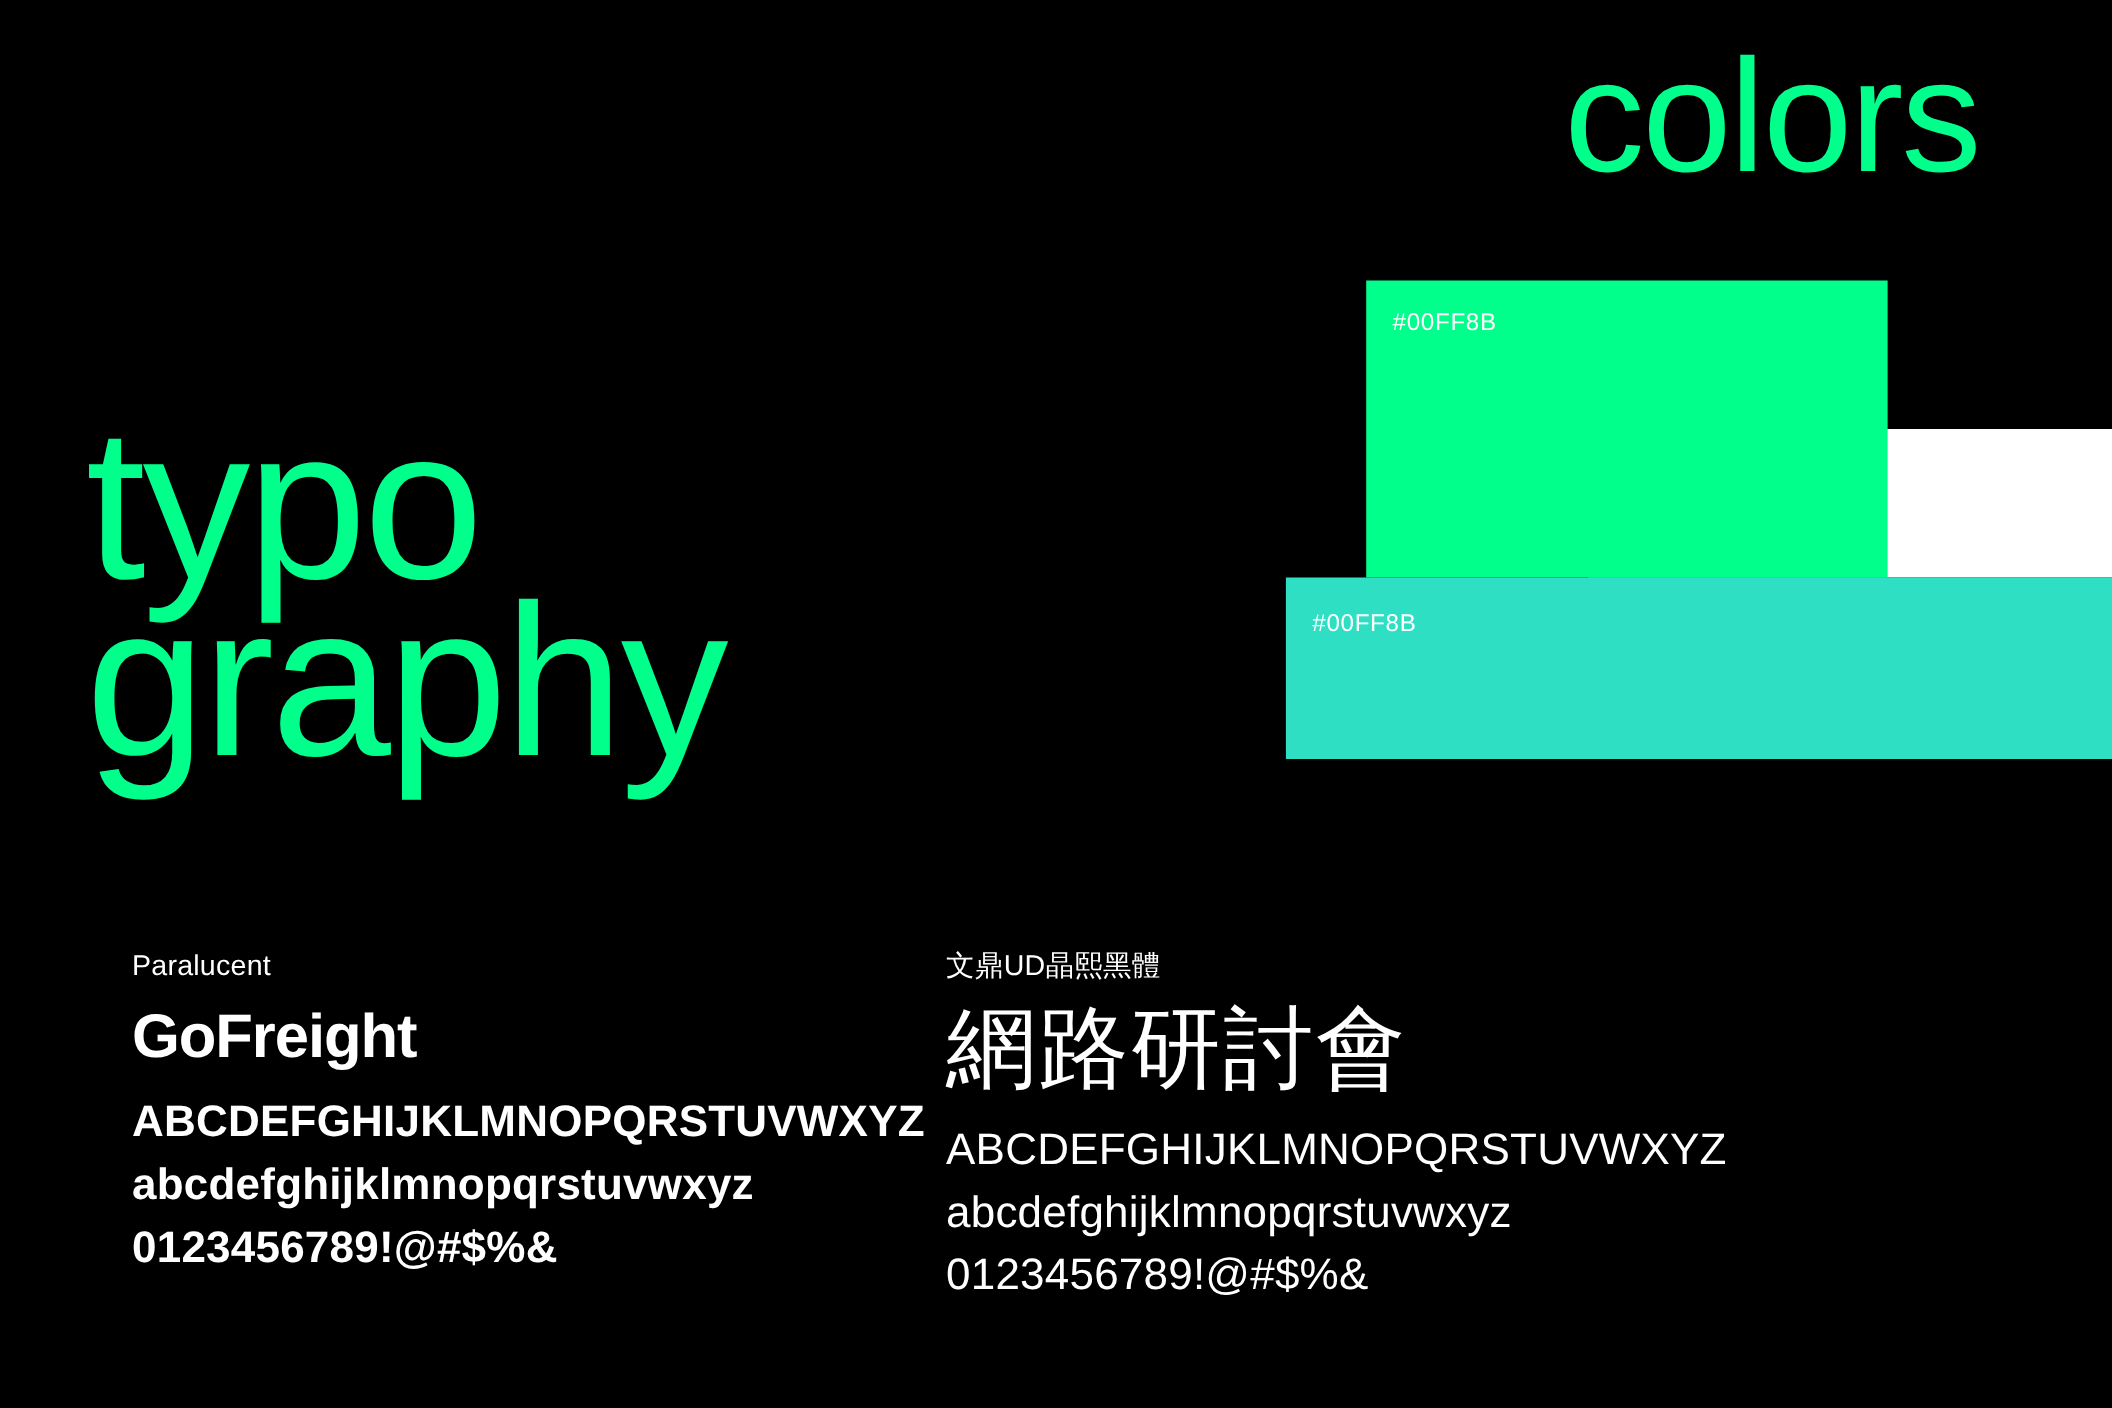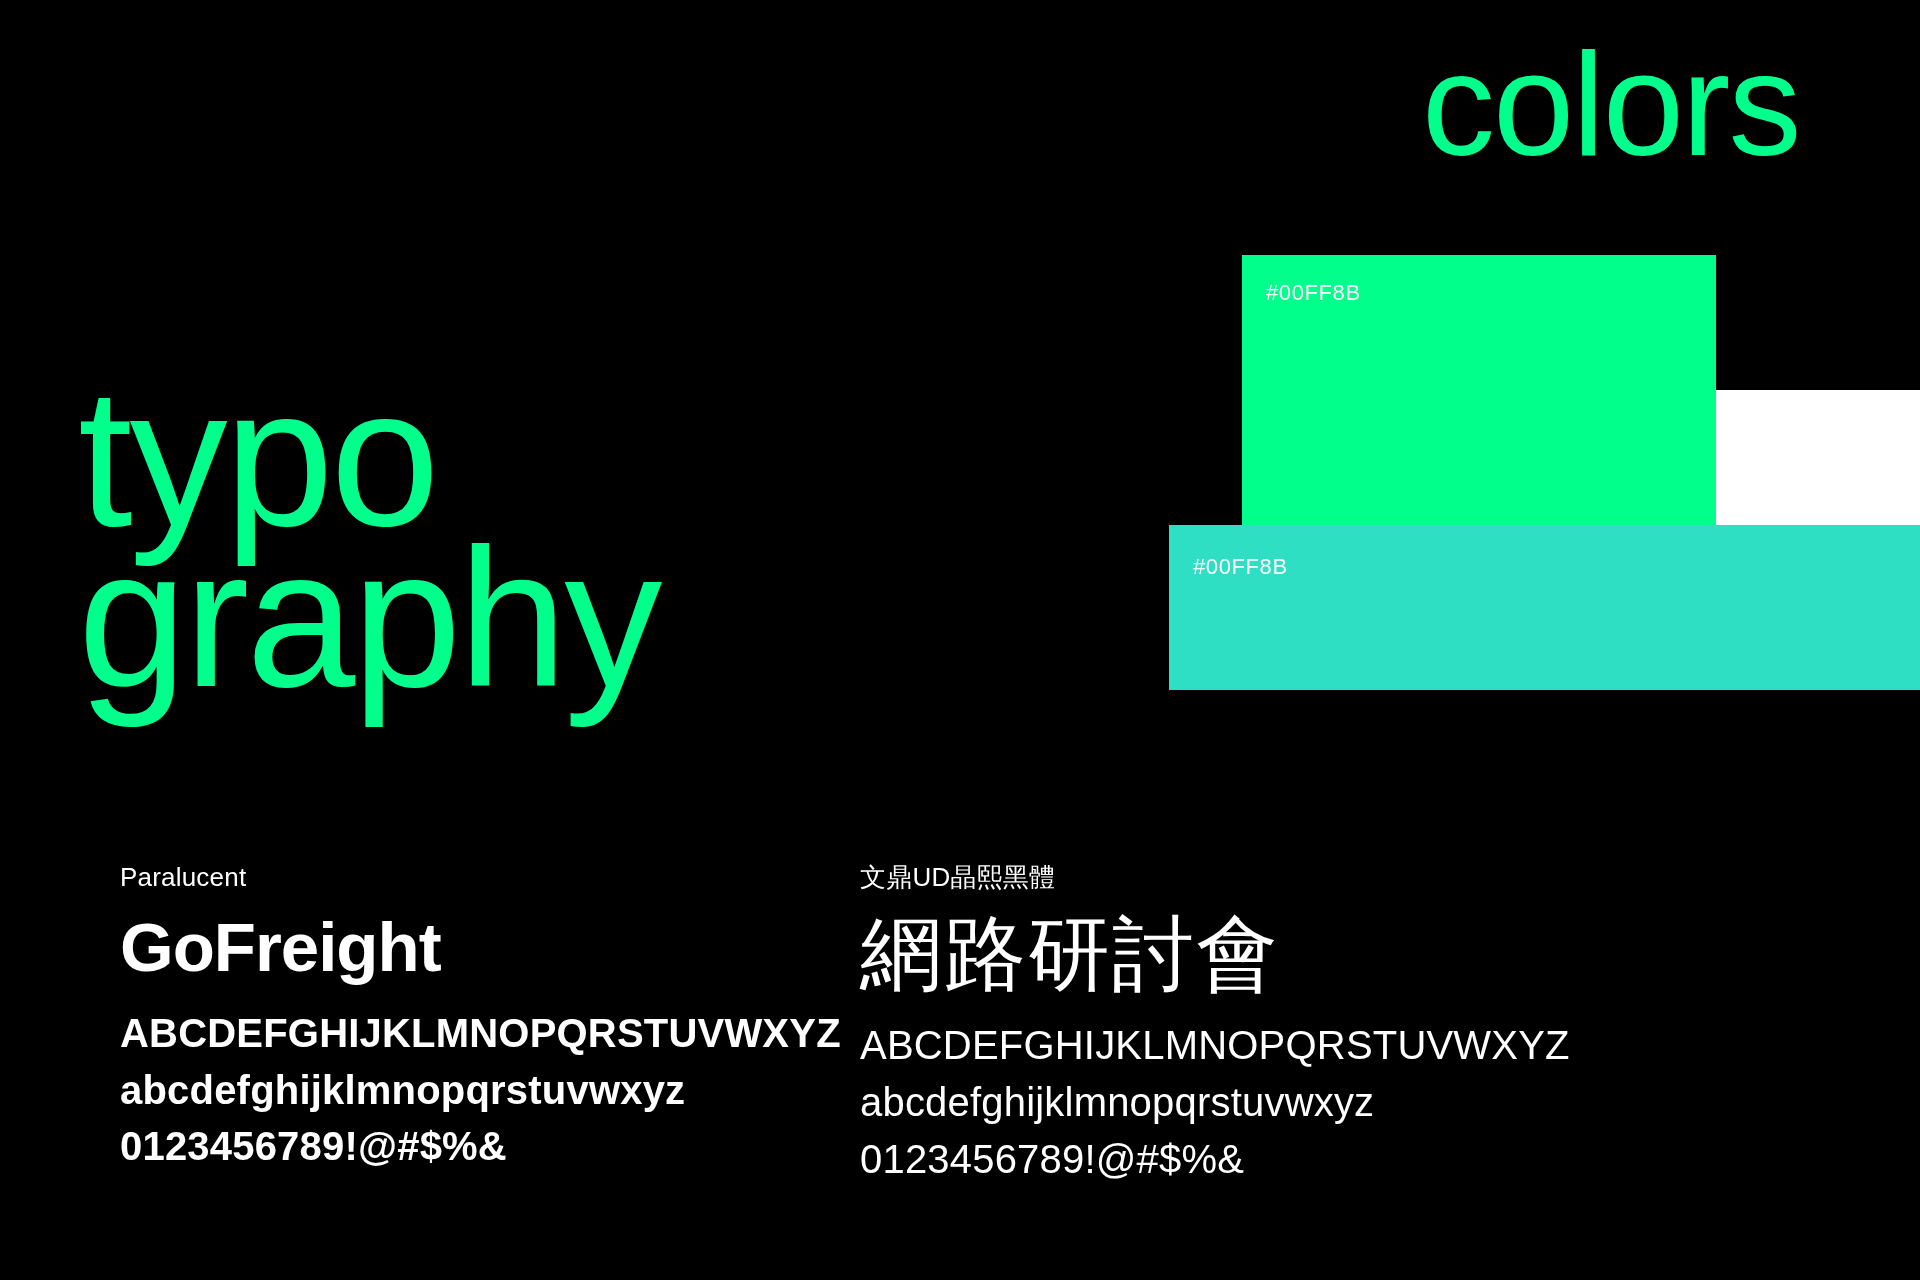--- a/index.html
+++ b/index.html
@@ -123,21 +123,21 @@
   #specimen-cjk   { left: 860px; }
 
   .specimen-name {
     font-size: 26px;
     font-weight: 400;
     letter-spacing: 0.2px;
     line-height: 1.2;
     margin: 0 0 22px 0;
   }
   .specimen-sample {
-    font-size: 69px;
+    font-size: 56px;
     line-height: 0.95;
     margin: 0 0 24px 0;
     letter-spacing: -1px;
   }
   #specimen-latin .specimen-sample { font-weight: 700; }
   #specimen-cjk .specimen-sample {
     font-weight: 400;
     font-size: 82px;
     letter-spacing: 2px;
   }

